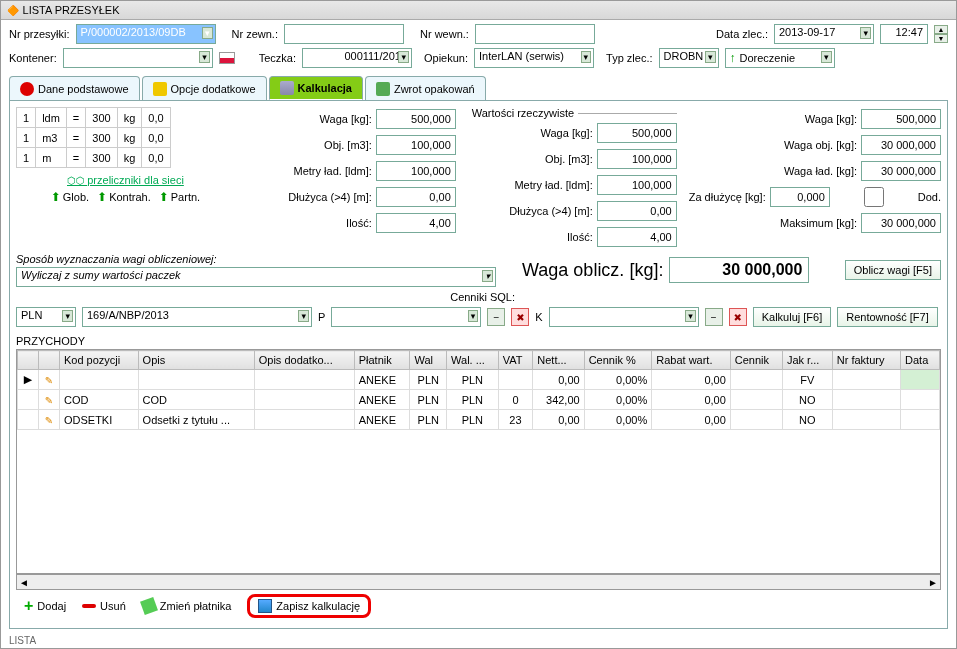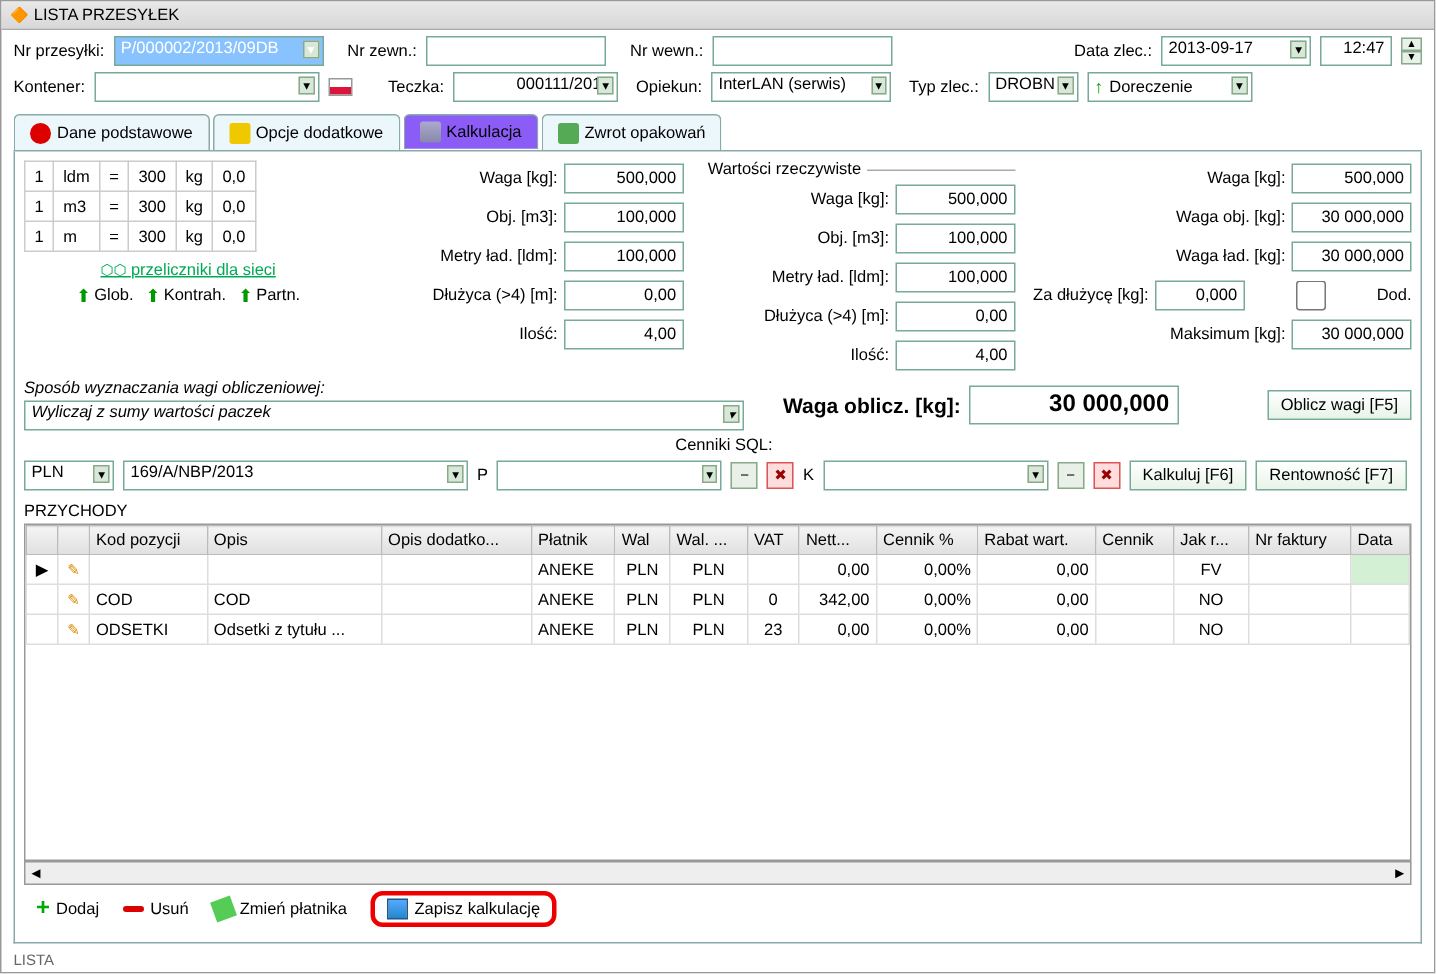--- a/index.html
+++ b/index.html
@@ -11,21 +11,21 @@
     .label { white-space: nowrap; }
     .input { border: 1px solid #7a9; height: 20px; padding: 1px 4px; background: #fff; }
     .input.sel { background: #88c3ff; color: #fff; }
     .input.right { text-align: right; }
     .dd { position: relative; }
     .dd::after { content: "▾"; position: absolute; right: 2px; top: 2px; font-size: 9px; background:#d8e8d8; padding:0 2px; border:1px solid #8a8;}
     .flag { width: 16px; height: 12px; display: inline-block; }
     .flag-pl { background: linear-gradient(#fff 50%, #dc143c 50%); border:1px solid #999;}
     .tabs { display: flex; border-bottom: 1px solid #8aa; margin-top: 4px; }
     .tab { padding: 4px 10px; border: 1px solid #8aa; border-bottom: none; background: #ecf7fc; border-radius: 4px 4px 0 0; margin-right: 2px; display: flex; align-items: center; gap: 4px; cursor: pointer; }
-    .tab.active { background: #8b5cf6; font-weight: normal; border-bottom: 1px solid #fff; position: relative; z-index: 1; }
+    .tab.active { background: #84cc16; font-weight: bold; border-bottom: 1px solid #fff; position: relative; z-index: 1; }
     .tab-icon { width: 14px; height: 14px; background: #f0c800; border-radius: 2px; display:inline-block;}
     .tab-icon.red { background: #d00; border-radius:50%;}
     .tab-icon.green { background: #5a5; }
     .tab-icon.calc { background: linear-gradient(#aac,#88a); border-radius:2px;}
     .pane { border: 1px solid #8aa; border-top: none; padding: 6px; flex: 1; display: flex; flex-direction: column; overflow:hidden;}
     .top-area { display:flex; gap:12px; }
     .conv-table { border-collapse: collapse; }
     .conv-table td { border: 1px solid #ccc; padding: 1px 6px; text-align: right; background:#fff; height:20px;}
     .conv-table td.unit { text-align:left; }
     .conv-links { margin-top:6px; text-align:center; }
@@ -34,21 +34,21 @@
     .conv-btn { display:flex; align-items:center; gap:2px; cursor:pointer;}
     .arrow-up { color:#090; font-size:12px;}
     .fieldset { display:flex; flex-direction:column; gap:2px; }
     .fs-title { position:relative; }
     .fs-title span { background:#fff; padding:0 4px; position:relative; z-index:1;}
     .fs-title::after{content:""; position:absolute; left:0; right:0; top:50%; border-top:1px solid #aaa;}
     .fs-row { display:flex; align-items:center; justify-content:flex-end; gap:4px; height:24px;}
     .fs-row .label { text-align:right; flex:1;}
     .fs-row input { width:80px; text-align:right; border:1px solid #7a9; height:20px; padding:1px 4px;}
     .btn { border:1px solid #7a9; background:linear-gradient(#fff,#e8f4e8); padding:3px 8px; cursor:pointer; white-space:nowrap;}
-    .big-label { font-weight:bold; font-size:14px;}
+    .big-label { font-weight:normal; font-size:18px;}
     .big-input { font-size:16px; font-weight:bold; text-align:right; width:140px; height:26px; border:1px solid #7a9; padding:2px 6px;}
     .section-title { font-weight:normal; margin:4px 0 2px;}
     .grid-wrap { flex:1; overflow:auto; border:1px solid #999; min-height:120px; background:#fff;}
     table.grid { border-collapse:collapse; width:100%; }
     table.grid th { background:linear-gradient(#f4f4f4,#e0e0e0); border:1px solid #bbb; padding:3px 4px; font-weight:normal; text-align:left; white-space:nowrap; position:sticky; top:0;}
     table.grid td { border:1px solid #ddd; padding:3px 4px; white-space:nowrap; height:20px;}
     table.grid td.num { text-align:right;}
     table.grid td.ctr { text-align:center;}
     .row-icon { color:#d80; font-size:10px;}
     .scroll-stub { height:16px; border:1px solid #999; background:#eee; display:flex; justify-content:space-between; align-items:center; padding:0 2px;}

